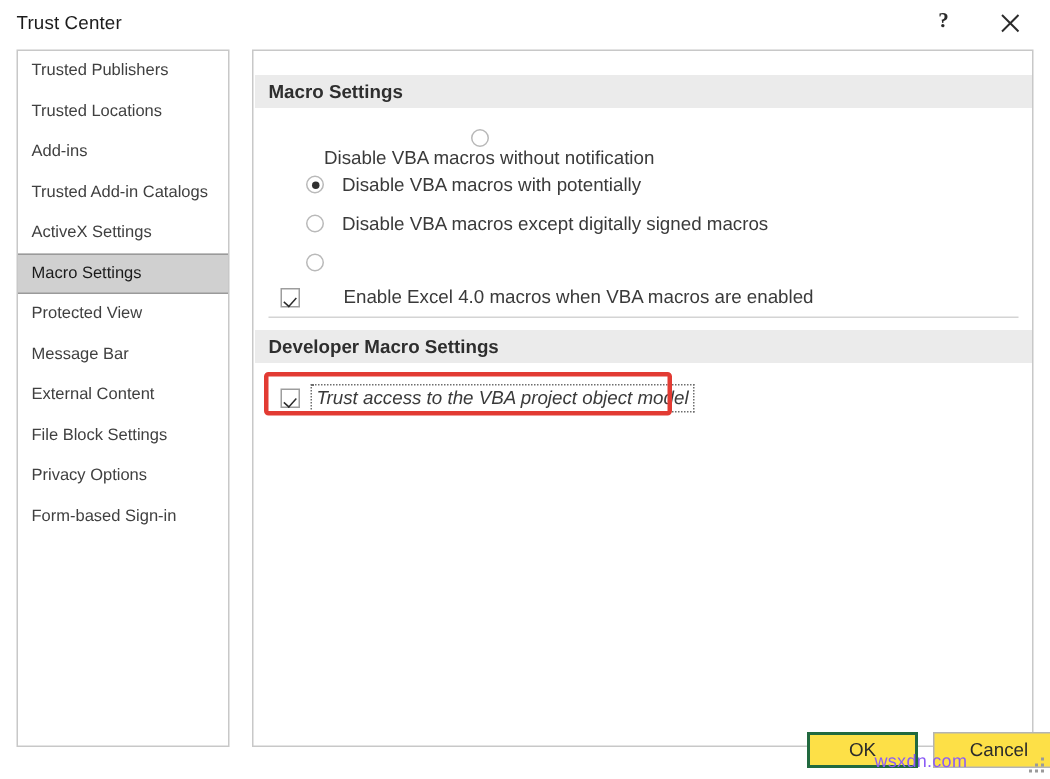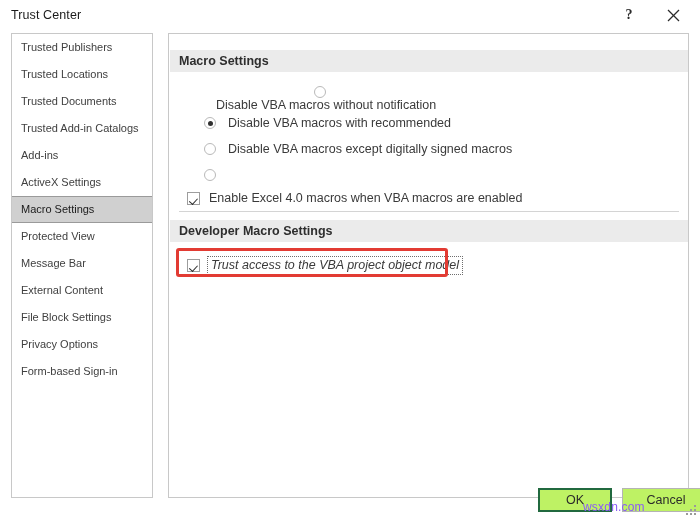--- a/index.html
+++ b/index.html
@@ -177,21 +177,21 @@
     position: absolute;
     left: 2px;
     top: 5px;
     width: 3.5px;
     height: 7px;
     border: solid #2b2b2b;
     border-width: 0 1.6px 1.6px 0;
     transform: rotate(42deg) translate(-0.5px,-2px);
   }
   .check-row .lbl {
-    margin-left: 9px;
+    margin-left: 29px;
     font-size: 12.5px;
     color: #3a3a3a;
     white-space: nowrap;
   }
 
   .divider {
     position: absolute;
     left: 10px;
     top: 177px;
     width: 500px;
@@ -221,21 +221,21 @@
   }
 
   
   .btn {
     position: absolute;
     height: 24px;
     line-height: 22px;
     text-align: center;
     font-size: 12.5px;
     color: #2b2b2b;
-    background: #bef264;
+    background: #fde047;
     border: 1px solid #b4b4b4;
     box-sizing: border-box;
     cursor: default;
     white-space: nowrap;
   }
   .btn.ok {
     left: 538px;
     top: 488px;
     width: 74px;
     border: 2px solid #21693f;
@@ -289,23 +289,22 @@
           <line x1="1" y1="1" x2="12" y2="12" stroke="#2b2b2b" stroke-width="1.3"></line>
           <line x1="12" y1="1" x2="1" y2="12" stroke="#2b2b2b" stroke-width="1.3"></line>
         </svg>
       </span>
     </div>
   </div>
 
   <div class="sidebar">
     <div class="side-item">Trusted Publishers</div>
     <div class="side-item">Trusted Locations</div>
-    <div class="side-item">Trusted Documents</div>
+    <div class="side-item">Add-ins</div>
     <div class="side-item">Trusted Add-in Catalogs</div>
-    <div class="side-item">Add-ins</div>
     <div class="side-item">ActiveX Settings</div>
     <div class="side-item selected">Macro Settings</div>
     <div class="side-item">Protected View</div>
     <div class="side-item">Message Bar</div>
     <div class="side-item">External Content</div>
     <div class="side-item">File Block Settings</div>
     <div class="side-item">Privacy Options</div>
     <div class="side-item">Form-based Sign-in</div>
   </div>
 
@@ -313,21 +312,21 @@
 
     <div class="section-head macro">Macro Settings</div>
 
     <div class="radio-row" style="top:52px;flex-direction:column;">
       <span class="rb"></span>
       <span class="lbl">Disable VBA macros without notification</span>
     </div>
 
     <div class="radio-row" style="top:78px;">
       <span class="rb on"></span>
-      <span class="lbl">Disable VBA macros with recommended</span>
+      <span class="lbl">Disable VBA macros with potentially</span>
     </div>
 
     <div class="radio-row" style="top:104px;">
       <span class="rb"></span>
       <span class="lbl">Disable VBA macros except digitally signed macros</span>
     </div>
 
     <div class="radio-row" style="top:130px;">
       <span class="rb"></span>
     </div>

